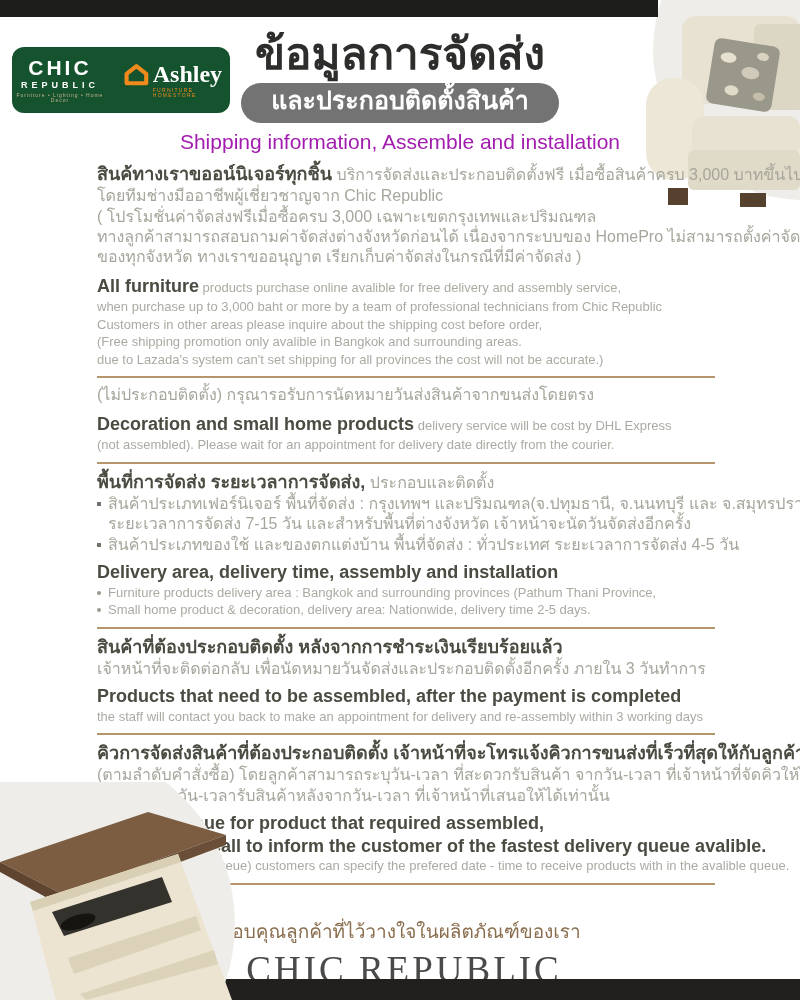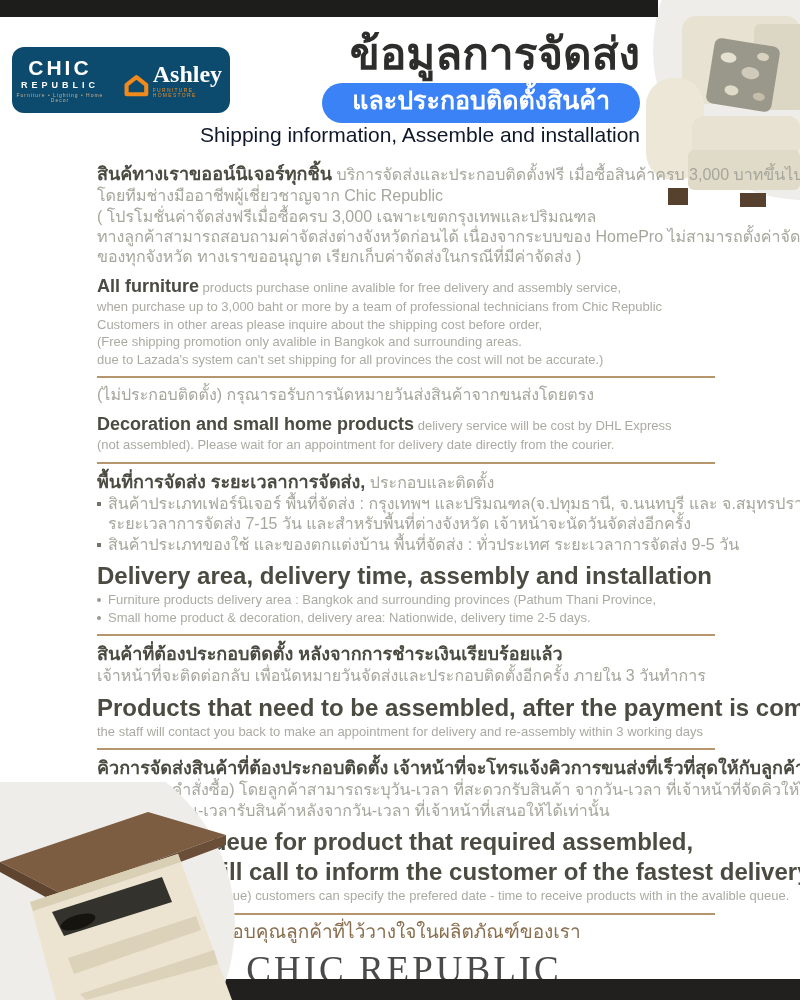--- a/index.html
+++ b/index.html
@@ -11,49 +11,49 @@
   .topbar { position:absolute; top:0; left:0; width:658px; height:17px; background:#1d1d1b; z-index:1; }
   .bottombar { position:absolute; bottom:0; left:0; width:800px; height:21px; background:#21201e; z-index:3; }
 
   
   .sofa-wrap { position:absolute; top:0; right:0; width:178px; height:212px; z-index:0; }
   .console-wrap { position:absolute; bottom:0; left:0; width:250px; height:218px; z-index:4; pointer-events:none; }
 
   
   .logo-block {
     position:absolute; left:12px; top:47px; width:218px; height:66px;
-    background:#0c4a6e; border-radius:12px; z-index:2;
+    background:#14532d; border-radius:12px; z-index:2;
     display:flex; align-items:center; justify-content:center; gap:16px;
   }
   .chic-logo { text-align:center; color:#fff; line-height:1; }
   .chic-main { font-size:21px; font-weight:bold; letter-spacing:3px; }
   .chic-sub  { font-size:9px; font-weight:bold; letter-spacing:4px; margin-top:3px; }
   .chic-tag  { font-size:5px; color:#cbb econ; color:#c9b290; letter-spacing:1px; margin-top:3px; }
-  .ashley-logo { display:flex; align-items:flex-end; gap:4px; }
+  .ashley-logo { display:flex; align-items:flex-start; gap:4px; }
   .ashley-text { line-height:1; }
   .ashley-name { font-family:"Liberation Serif", serif; font-weight:bold; font-size:24px; color:#fff; }
   .ashley-sub  { font-size:5px; color:#f08a1d; letter-spacing:1.3px; margin-top:2px; }
 
-  .header-center { position:absolute; left:160px; top:30px; width:480px; text-align:right; z-index:2; }
+  .header-center { position:absolute; left:160px; top:30px; width:480px; text-align:center; z-index:2; }
   .page-title { font-size:44px; font-weight:bold; color:#2d2d2b; line-height:1.1; }
   .badge {
-    display:inline-block; margin-top:5px; background:#3b82f6; color:#fff;
+    display:inline-block; margin-top:5px; background:#737373; color:#fff;
     font-size:25px; font-weight:bold; padding:2px 30px 8px; border-radius:27px; line-height:1.2;
   }
-  .subtitle { font-size:21px; color:#0f172a; }
+  .subtitle { margin-top:7px; font-size:21px; color:#a21caf; }
 
   
   .content { position:absolute; left:97px; top:163px; width:618px; z-index:2; }
   .rule { border:none; border-top:2px solid #b5956b; margin:8px 0 7px 0; }
 
   .th-line   { color:#a6a69c; font-size:16px; line-height:1.28; white-space:nowrap; }
   .th-bold   { color:#4b4b42; font-weight:bold; font-size:18px; }
   .en-line   { color:#abab a2; color:#abaaa2; font-size:13px; line-height:1.35; white-space:nowrap; }
   .en-bold   { color:#4b4b42; font-weight:bold; font-size:18px; }
-  .en-head   { color:#4b4b42; font-weight:bold; font-size:24px; line-height:1.25; white-space:nowrap; }
+  .en-head   { color:#4b4b42; font-weight:bold; font-size:18px; line-height:1.25; white-space:nowrap; }
   .red-note  { color:#e4706a; } .gap6 { margin-top:6px; }
 
   .bullet { display:flex; align-items:flex-start; gap:7px; }
   .sq  { width:4px; height:4px; background:#73736b; margin-top:8px; flex:none; }
   .dot { width:4px; height:4px; border-radius:50%; background:#9a9a92; margin-top:7px; flex:none; }
   .cont { margin-left:11px; }
 
   
   .footer { position:absolute; left:0; width:800px; top:916px; text-align:center; z-index:2; }
   .thanks { color:#8a6f4f; font-size:19px; }
@@ -135,21 +135,21 @@
 
   <div>
     <div class="th-line"><span class="th-bold">พื้นที่การจัดส่ง ระยะเวลาการจัดส่ง,</span><span> ประกอบและติดตั้ง</span></div>
     <div class="bullet">
         <span class="sq"></span>
         <span class="th-line">สินค้าประเภทเฟอร์นิเจอร์ พื้นที่จัดส่ง : กรุงเทพฯ และปริมณฑล(จ.ปทุมธานี, จ.นนทบุรี และ จ.สมุทรปราการ)</span>
       </div>
     <div class="th-line cont">ระยะเวลาการจัดส่ง 7-15 วัน และสำหรับพื้นที่ต่างจังหวัด เจ้าหน้าจะนัดวันจัดส่งอีกครั้ง</div>
     <div class="bullet">
         <span class="sq"></span>
-        <span class="th-line">สินค้าประเภทของใช้ และของตกแต่งบ้าน พื้นที่จัดส่ง : ทั่วประเทศ ระยะเวลาการจัดส่ง 9-5 วัน</span>
+        <span class="th-line">สินค้าประเภทของใช้ และของตกแต่งบ้าน พื้นที่จัดส่ง : ทั่วประเทศ ระยะเวลาการจัดส่ง 4-5 วัน</span>
       </div>
     <div class="en-head gap6">Delivery area, delivery time, assembly and installation</div>
     <div class="bullet">
         <span class="dot"></span>
         <span class="en-line">Furniture products delivery area : Bangkok and surrounding provinces (Pathum Thani Province,</span>
       </div>
     <div class="bullet">
         <span class="dot"></span>
         <span class="en-line">Small home product &amp; decoration, delivery area: Nationwide, delivery time 2-5 days.</span>
       </div>

